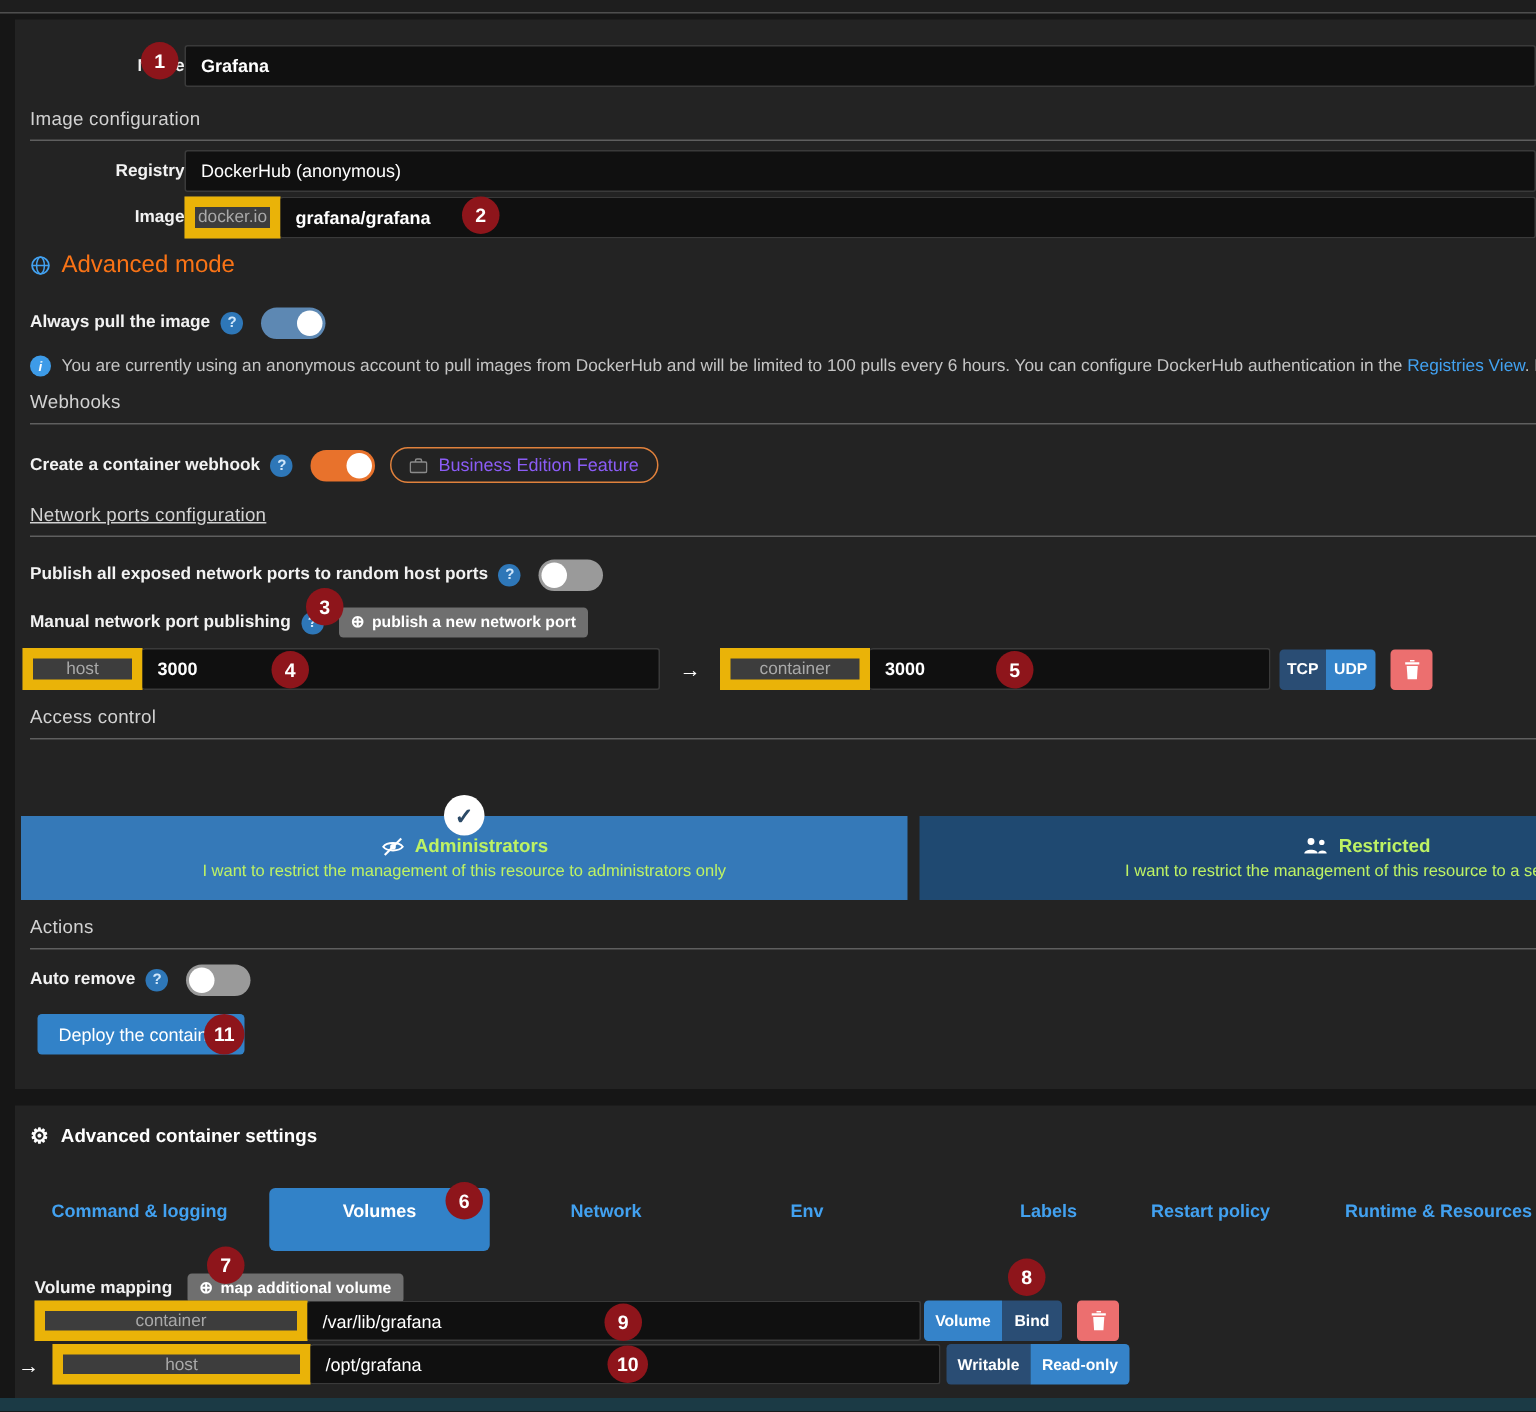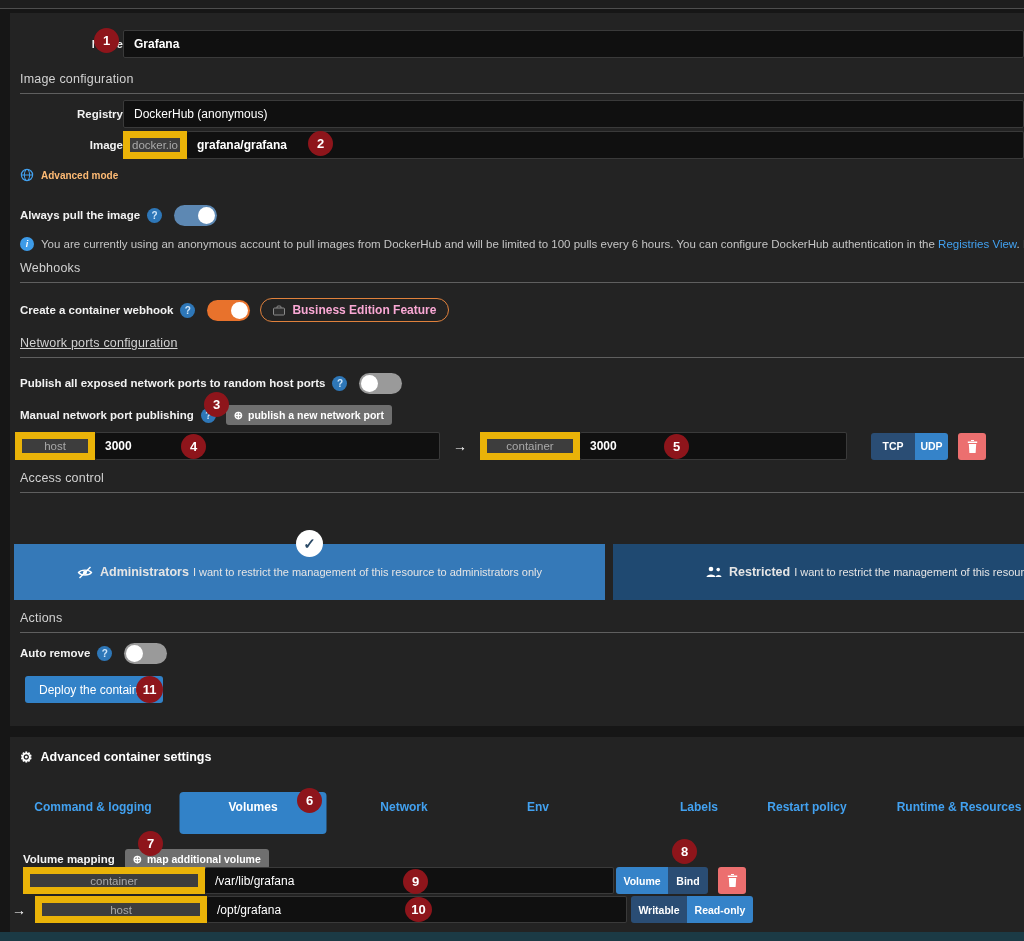--- a/index.html
+++ b/index.html
@@ -35,41 +35,41 @@
              font-size:9px; font-weight:bold; font-style:italic;
              display:inline-flex; align-items:center; justify-content:center; flex:0 0 auto; }
 
   .toggle { width:43px; height:21px; border-radius:11px; position:relative; margin-left:12px;
             flex:0 0 auto; cursor:pointer; }
   .knob { position:absolute; top:2px; width:17px; height:17px; border-radius:50%; background:#fff; }
   .t-on-blue { background:#5d88b3; } .t-on-orange { background:#e8722c; }
   .t-off { background:#9a9a9a; }
   .k-right { right:2px; } .k-left { left:2px; }
 
-  .link { color:#fdba74; font-size:10px; font-weight:bold; text-decoration:none; cursor:pointer; }
+  .link { color:#f97316; font-size:16px; font-weight:normal; text-decoration:none; cursor:pointer; }
   .notice-text { font-size:11.5px; color:#c5c5c5; white-space:nowrap; overflow:hidden; }
   .notice-text .nlink { color:#42a1f0; cursor:pointer; }
 
   .btn-xs { background:#6f6f6f; color:#fff; font-size:10.5px; font-weight:bold; border:none;
             border-radius:3px; padding:4px 8px; display:inline-flex; align-items:center;
             gap:5px; margin-left:10px; cursor:pointer; white-space:nowrap;
             font-family:"Liberation Sans", sans-serif; }
   .plus-g { font-size:11px; line-height:1; }
 
   .seg { height:27px; display:inline-flex; align-items:center; justify-content:center;
          color:#fff; font-weight:bold; font-size:10.5px; cursor:pointer; flex:0 0 auto; }
   .seg-light { background:#3583c9; } .seg-dark { background:#2a4d74; }
   .rnd-l { border-radius:3px 0 0 3px; } .rnd-r { border-radius:0 3px 3px 0; }
   .del-btn { width:28px; height:27px; background:#ec6f6f; border:none; border-radius:3px;
              display:inline-flex; align-items:center; justify-content:center;
              margin-left:10px; cursor:pointer; flex:0 0 auto; }
   .arrow { color:#fff; font-size:14px; font-weight:bold; flex:0 0 auto; }
 
-  .access-box { position:absolute; top:531px; height:56px; color:#e5e5e5; display:flex;
-                flex-direction:row; align-items:center; justify-content:center;
+  .access-box { position:absolute; top:531px; height:56px; color:#bef264; display:flex;
+                flex-direction:column; align-items:center; justify-content:center;
                 gap:4px; overflow:hidden; cursor:pointer; }
   .box-admin { left:4px; width:591px; background:#3579b8; }
   .box-restricted { left:603px; width:597px; background:#1f4971; }
   .box-title { font-size:12.5px; font-weight:bold; display:flex; gap:7px; align-items:center; }
   .box-sub { font-size:11px; white-space:nowrap; }
   .check-circle { position:absolute; left:286px; top:517px; width:27px; height:27px;
                   background:#fff; border-radius:50%; color:#2b4a67; display:flex;
                   align-items:center; justify-content:center; font-weight:bold;
                   font-size:15px; z-index:5; }
 
@@ -81,21 +81,21 @@
   .adv-header { position:absolute; left:10px; top:13px; display:flex; align-items:center;
                 gap:8px; color:#fff; font-size:12.5px; font-weight:bold; }
   .gear { color:#fff; font-size:14px; line-height:1; }
   .tab { position:absolute; top:55px; transform:translateX(-50%); font-size:12px;
          font-weight:bold; color:#42a1f0; line-height:30px; cursor:pointer; white-space:nowrap; }
   .tab-active { background:#3282c8; color:#fff; width:147px; height:42px; border-radius:4px;
                 text-align:center; }
 
   .be-badge { display:inline-flex; align-items:center; gap:7px; margin-left:10px;
               border:1px solid #e0813c; border-radius:14px; padding:4px 12px;
-              color:#f9a8d4; font-size:12px; font-weight:bold; }
+              color:#8b5cf6; font-size:12px; font-weight:normal; }
 
   .badge { position:absolute; width:25px; height:25px; border-radius:50%; background:#8e151b;
            color:#fff; font-size:13px; font-weight:bold; display:flex; align-items:center;
            justify-content:center; z-index:20; }
   svg { display:block; }
 </style>
 </head>
 <body>
 
 <div class="screen">
@@ -182,21 +182,21 @@
         <span>publish a new network port</span>
       </button>
     </div>
 
     <div class="row" style="top:419px; left:5px; height:28px;">
       <span class="addon" style="width:80px;">host</span>
       <input class="input bold-input" style="width: 345px; border-left: none;" value="3000">
       <span class="arrow" style="margin:0 13px;">→</span>
       <span class="addon" style="width:100px;">container</span>
       <input class="input bold-input" style="width: 267px; border-left: none;" value="3000">
-      <span class="seg seg-dark rnd-l" style="width:44px; margin-left:24px;">TCP</span>
+      <span class="seg seg-dark rnd-l" style="width:31px; margin-left:6px;">TCP</span>
       <span class="seg seg-light rnd-r" style="width:33px;">UDP</span>
       <button class="del-btn">
         <span>
           <svg width="11" height="13" viewBox="0 0 11 13">
             <path fill="#fff" d="M4 0h3v1H4z"></path>
               <path fill="#fff" d="M0.8 1.5h9.4V3H0.8z"></path>
             <path fill="#fff" d="M1.8 4h7.4l-.6 9H2.4z"></path>
           </svg>
         </span>
       </button>

